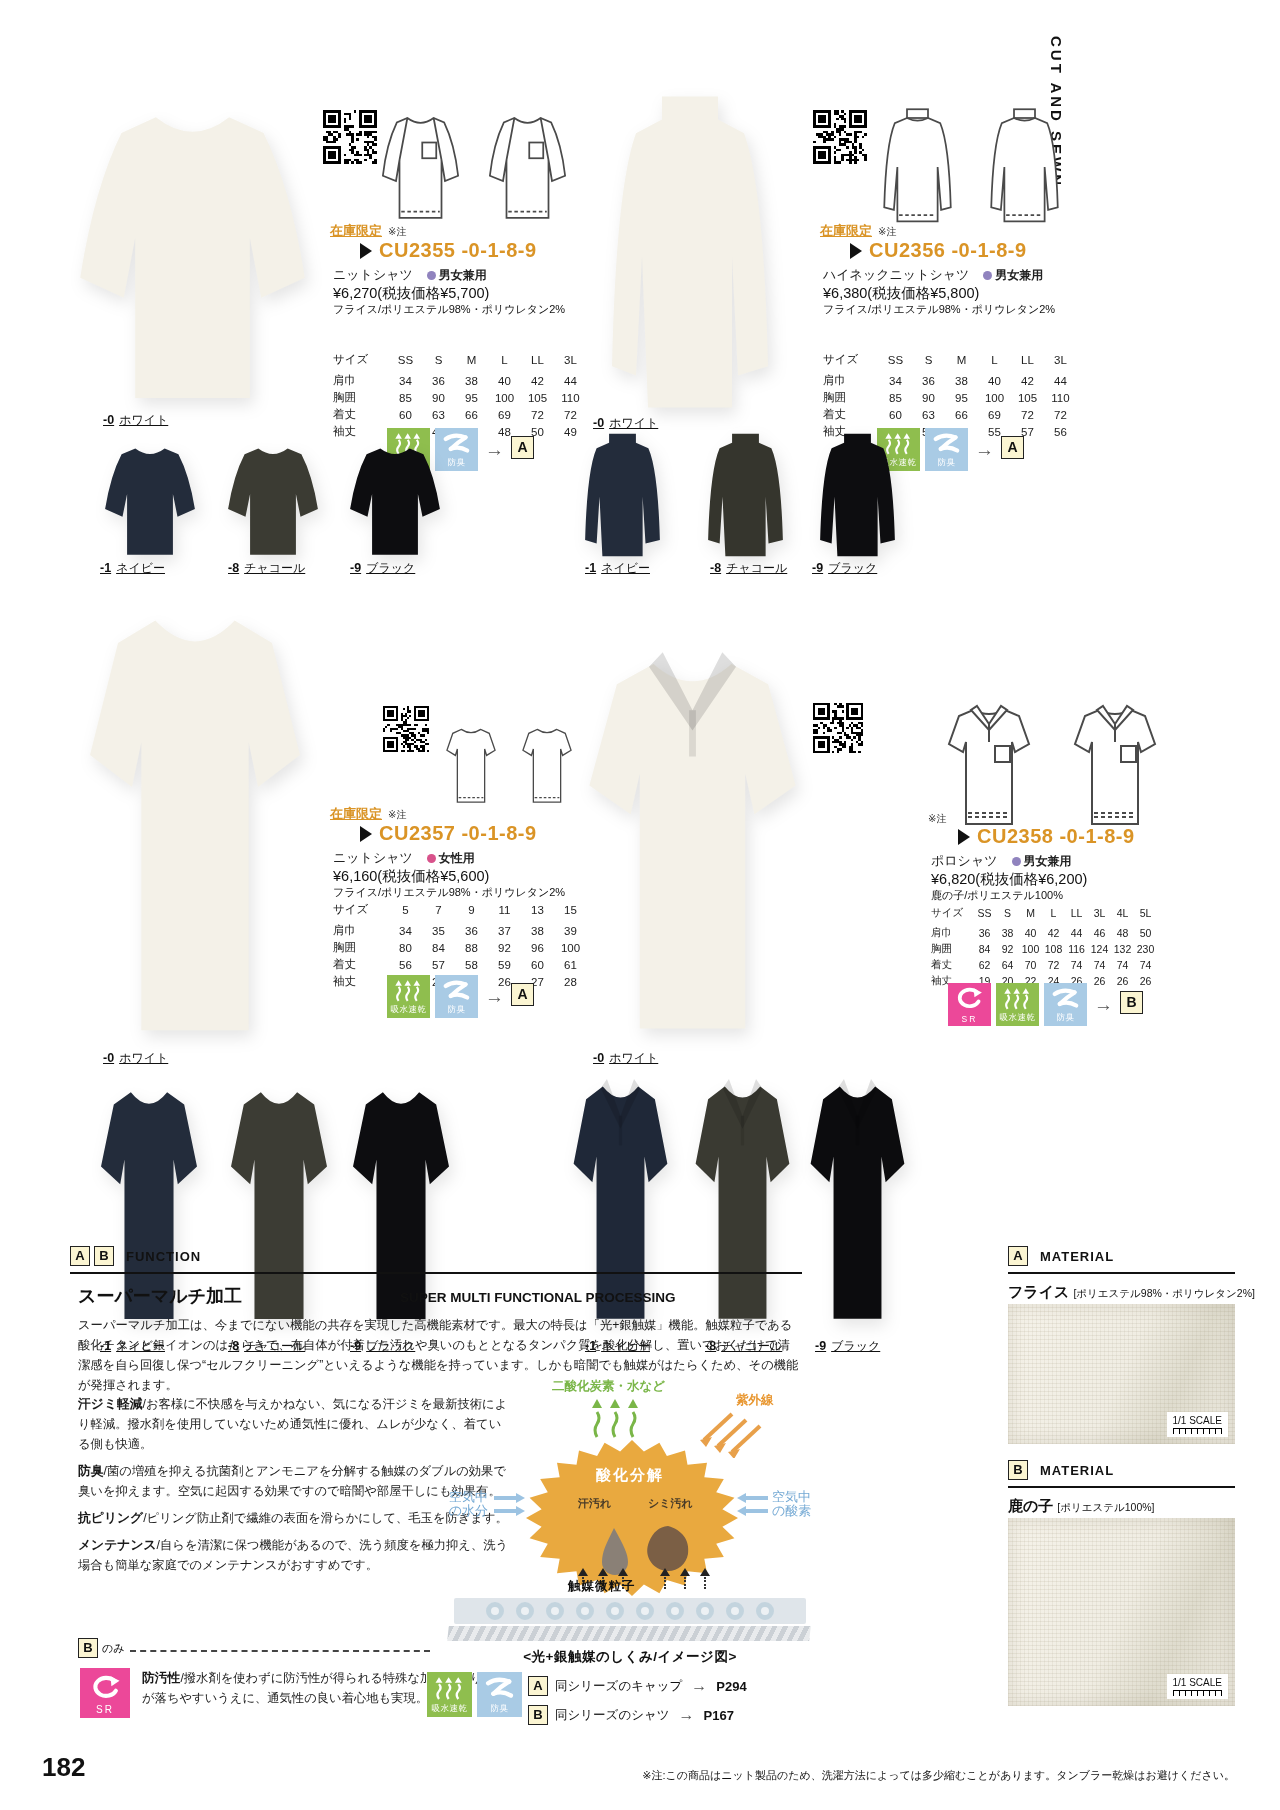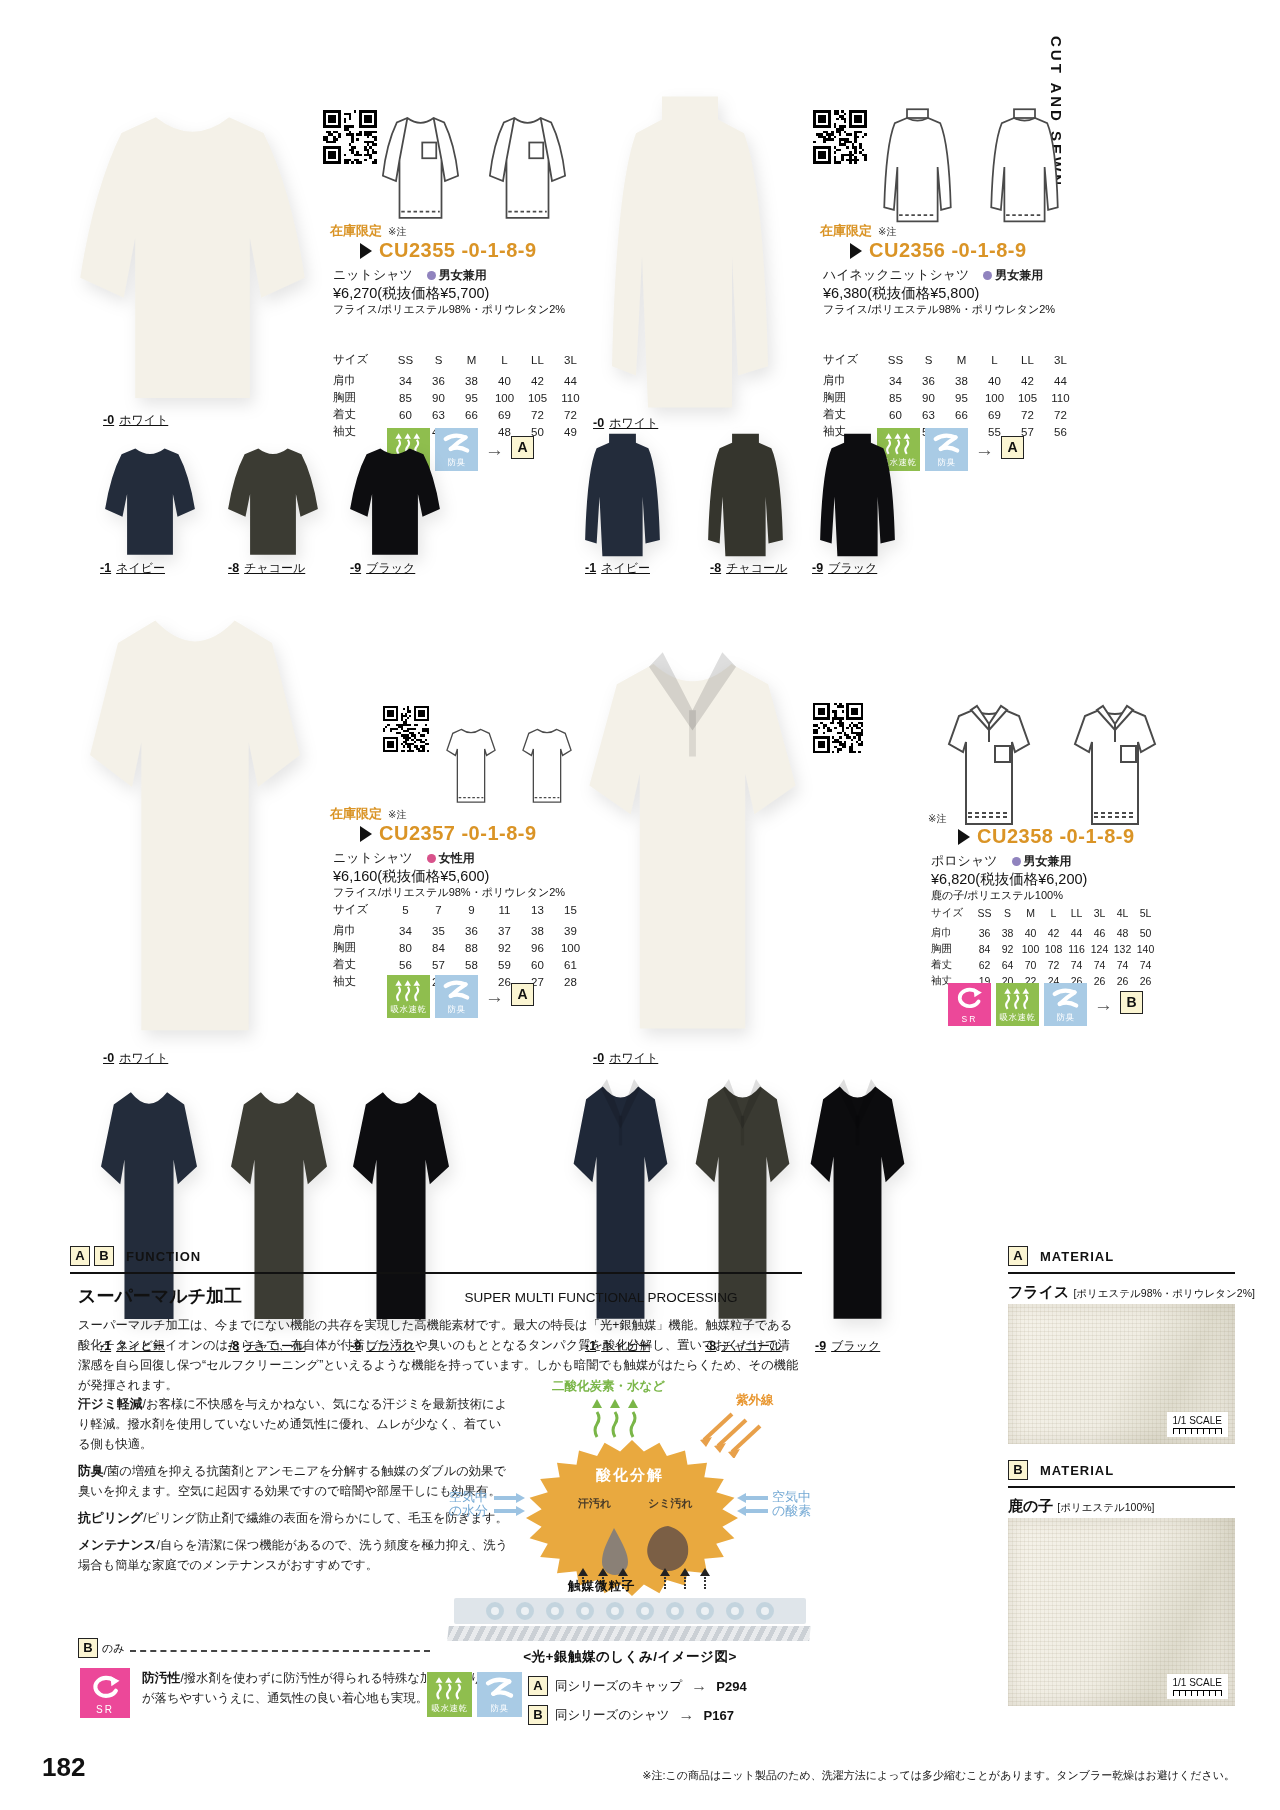--- a/index.html
+++ b/index.html
@@ -2,21 +2,21 @@
 <html><head>
 <meta charset="utf-8">
 <style>
   * { margin:0; padding:0; box-sizing:border-box; }
   body { font-family:"Liberation Sans","DejaVu Sans",sans-serif; background:#888; }
   #page { position:relative; width:1280px; height:1810px; background:#fff; overflow:hidden; margin:0 auto; }
   .abs { position:absolute; }
   .vlabel { writing-mode:vertical-rl; font-weight:bold; font-size:15px; letter-spacing:3px; color:#111; }
 
   
-  .stock { font-size:13px; font-weight:bold; color:#DA9426; }
+  .stock { font-size:13px; font-weight:bold; color:#DA9426;text-decoration:underline; }
   .note  { font-size:10px; color:#333; font-weight:normal; margin-left:6px; }
   .code-row { display:flex; align-items:center;padding-left:32px; }
   .ptr { width:0; height:0; border-left:12px solid #111; border-top:8px solid transparent; border-bottom:8px solid transparent; margin-right:7px; }
   .pcode { font-size:20px; font-weight:bold; color:#DA9426; letter-spacing:0.5px; }
   .pname { font-size:13px; color:#222; }
   .gdot { display:inline-block; width:9px; height:9px; border-radius:50%; margin:0 3px 0 14px; vertical-align:-1px; }
   .gender { font-size:12px; font-weight:bold; color:#222; }
   .price { font-size:14.5px; color:#111; }
   .fabric { font-size:11px; color:#111; }
 
@@ -42,21 +42,21 @@
   .shirt { display:block; filter:drop-shadow(4px 7px 8px rgba(0,0,0,0.10)); }
 
   .qr { background:#fff; }
 
   
   .secline { height:1.5px; background:#111; }
   .sec-h { display:flex; align-items:center; gap:4px; }
   .sec-h .badge { width:20px; height:20px; line-height:18px; font-size:13px; }
   .sec-h .sect { font-size:13px; font-weight:bold; letter-spacing:1px; margin-left:8px; color:#111; }
   .ftitle { font-size:18px; font-weight:bold; color:#111; }
-  .ftitle-en { font-size:13.5px; font-weight:normal; color:#111; text-align:center; }
+  .ftitle-en { font-size:13.5px; font-weight:bold; color:#111; text-align:left; }
   .fintro, .fitem { font-size:12.3px; line-height:20px; color:#1a1a1a; }
   .fitem { margin-bottom:7px; }
   .fitem b { font-size:12.8px; }
   .dash { border-top:2px dashed #444; }
 
   
   .dg-green { color:#7AB648; font-weight:bold; font-size:12.5px; }
   .dg-orange { color:#E8962F; font-weight:bold; font-size:12.5px; }
   .dg-blue { color:#74A9D4; font-weight:normal; font-size:13px; line-height:14px; }
   .dg-white { color:#fff; font-weight:bold; font-size:15px; letter-spacing:2px; }
@@ -992,21 +992,21 @@
         </tr>
         <tr>
           <th class="rl">胸囲</th>
           <td>84</td>
           <td>92</td>
           <td>100</td>
           <td>108</td>
           <td>116</td>
           <td>124</td>
           <td>132</td>
-          <td>140</td>
+          <td>230</td>
         </tr>
         <tr>
           <th class="rl">着丈</th>
           <td>62</td>
           <td>64</td>
           <td>70</td>
           <td>72</td>
           <td>74</td>
           <td>74</td>
           <td>74</td>

